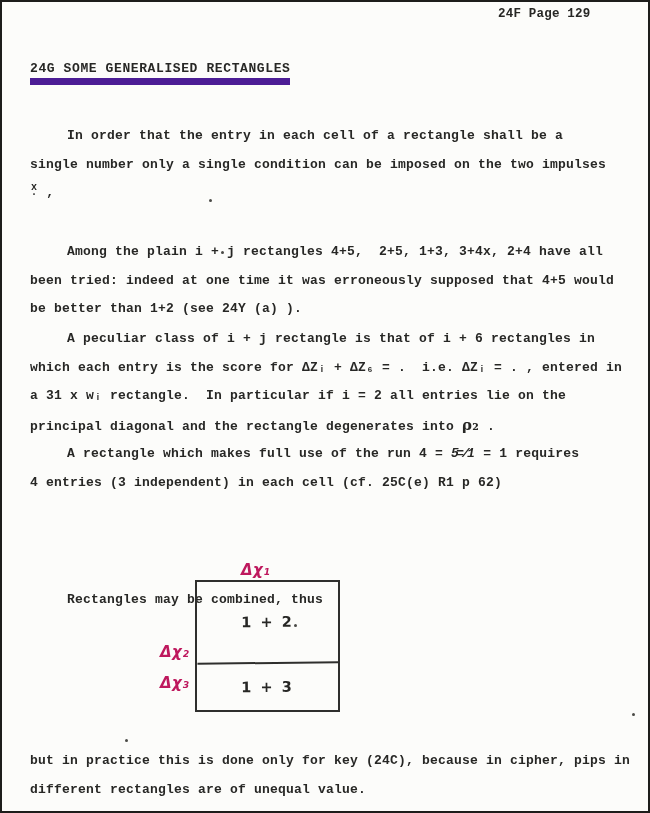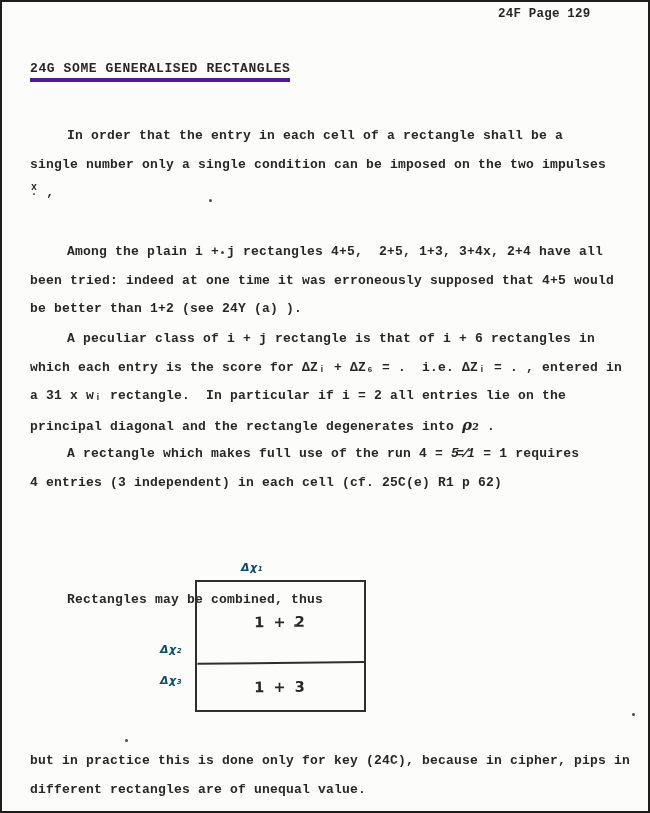--- a/index.html
+++ b/index.html
@@ -17,63 +17,63 @@
     color:#272725;
     overflow:hidden;
   }
   .pageref{
     position:absolute;top:5px;left:496px;
     font-size:12.5px;
   }
   .title{
     position:absolute;top:59px;left:28px;
     font-size:13px;
-    border-bottom:4px solid #4c1d95;
+    border-bottom:7px solid #4c1d95;
     padding-bottom:2px;
     letter-spacing:0.6px;
   }
   .para{position:absolute;left:28px;right:14px;margin-top:36px;}
   .line{
     height:28.5px;line-height:28.5px;
     white-space:pre;
   }
   .indent{padding-left:37px;}
   .stack{
     display:inline-flex;flex-direction:column;align-items:center;
     vertical-align:middle;line-height:1;
     font-size:10px;margin:0 1px;position:relative;top:-2px;
   }
   .stack .st{display:block;line-height:9px;}
   .stack .sb{display:block;line-height:6px;}
   .overstrike{letter-spacing:-2.5px;padding-right:3px;font-style:italic;}
   .hand-sym{
-    font-family:"DejaVu Serif",serif;font-style:italic;
+    font-family:"DejaVu Serif",serif;
     font-size:15px;font-weight:700;
   }
   
   .dbox{
-    position:absolute;left:193px;top:578px;width:171px;height:132px;
+    position:absolute;left:193px;top:578px;width:145px;height:132px;
     border:2px solid #2f2f2d;box-sizing:border-box;
     background:transparent;
   }
   .dcell{
     display:flex;align-items:center;justify-content:center;
     box-sizing:border-box;
     font-family:"DejaVu Sans",sans-serif;
     font-size:14.5px;font-weight:700;letter-spacing:2px;
     transform:rotate(-0.6deg);
   }
   .dcell.c1{height:82px;border-bottom:2px solid #2f2f2d;}
   .dcell.c2{height:46px;}
   .dlabel{
     position:absolute;
     font-family:"DejaVu Sans",sans-serif;
     font-style:italic;font-weight:700;
-    font-size:11px;letter-spacing:0.5px;
-    color:#0c4a6e;
+    font-size:15px;letter-spacing:0.5px;
+    color:#be185d;
     white-space:nowrap;
   }
   .dlabel.top{left:239px;top:559px;}
   .dlabel.left1{left:158px;top:614px;margin-top:27px;}
   .dlabel.left2{left:158px;top:672px;}
   .speck{position:absolute;width:3px;height:3px;border-radius:50%;background:#4a4a46;}
 </style>
 </head>
 <body>
 

